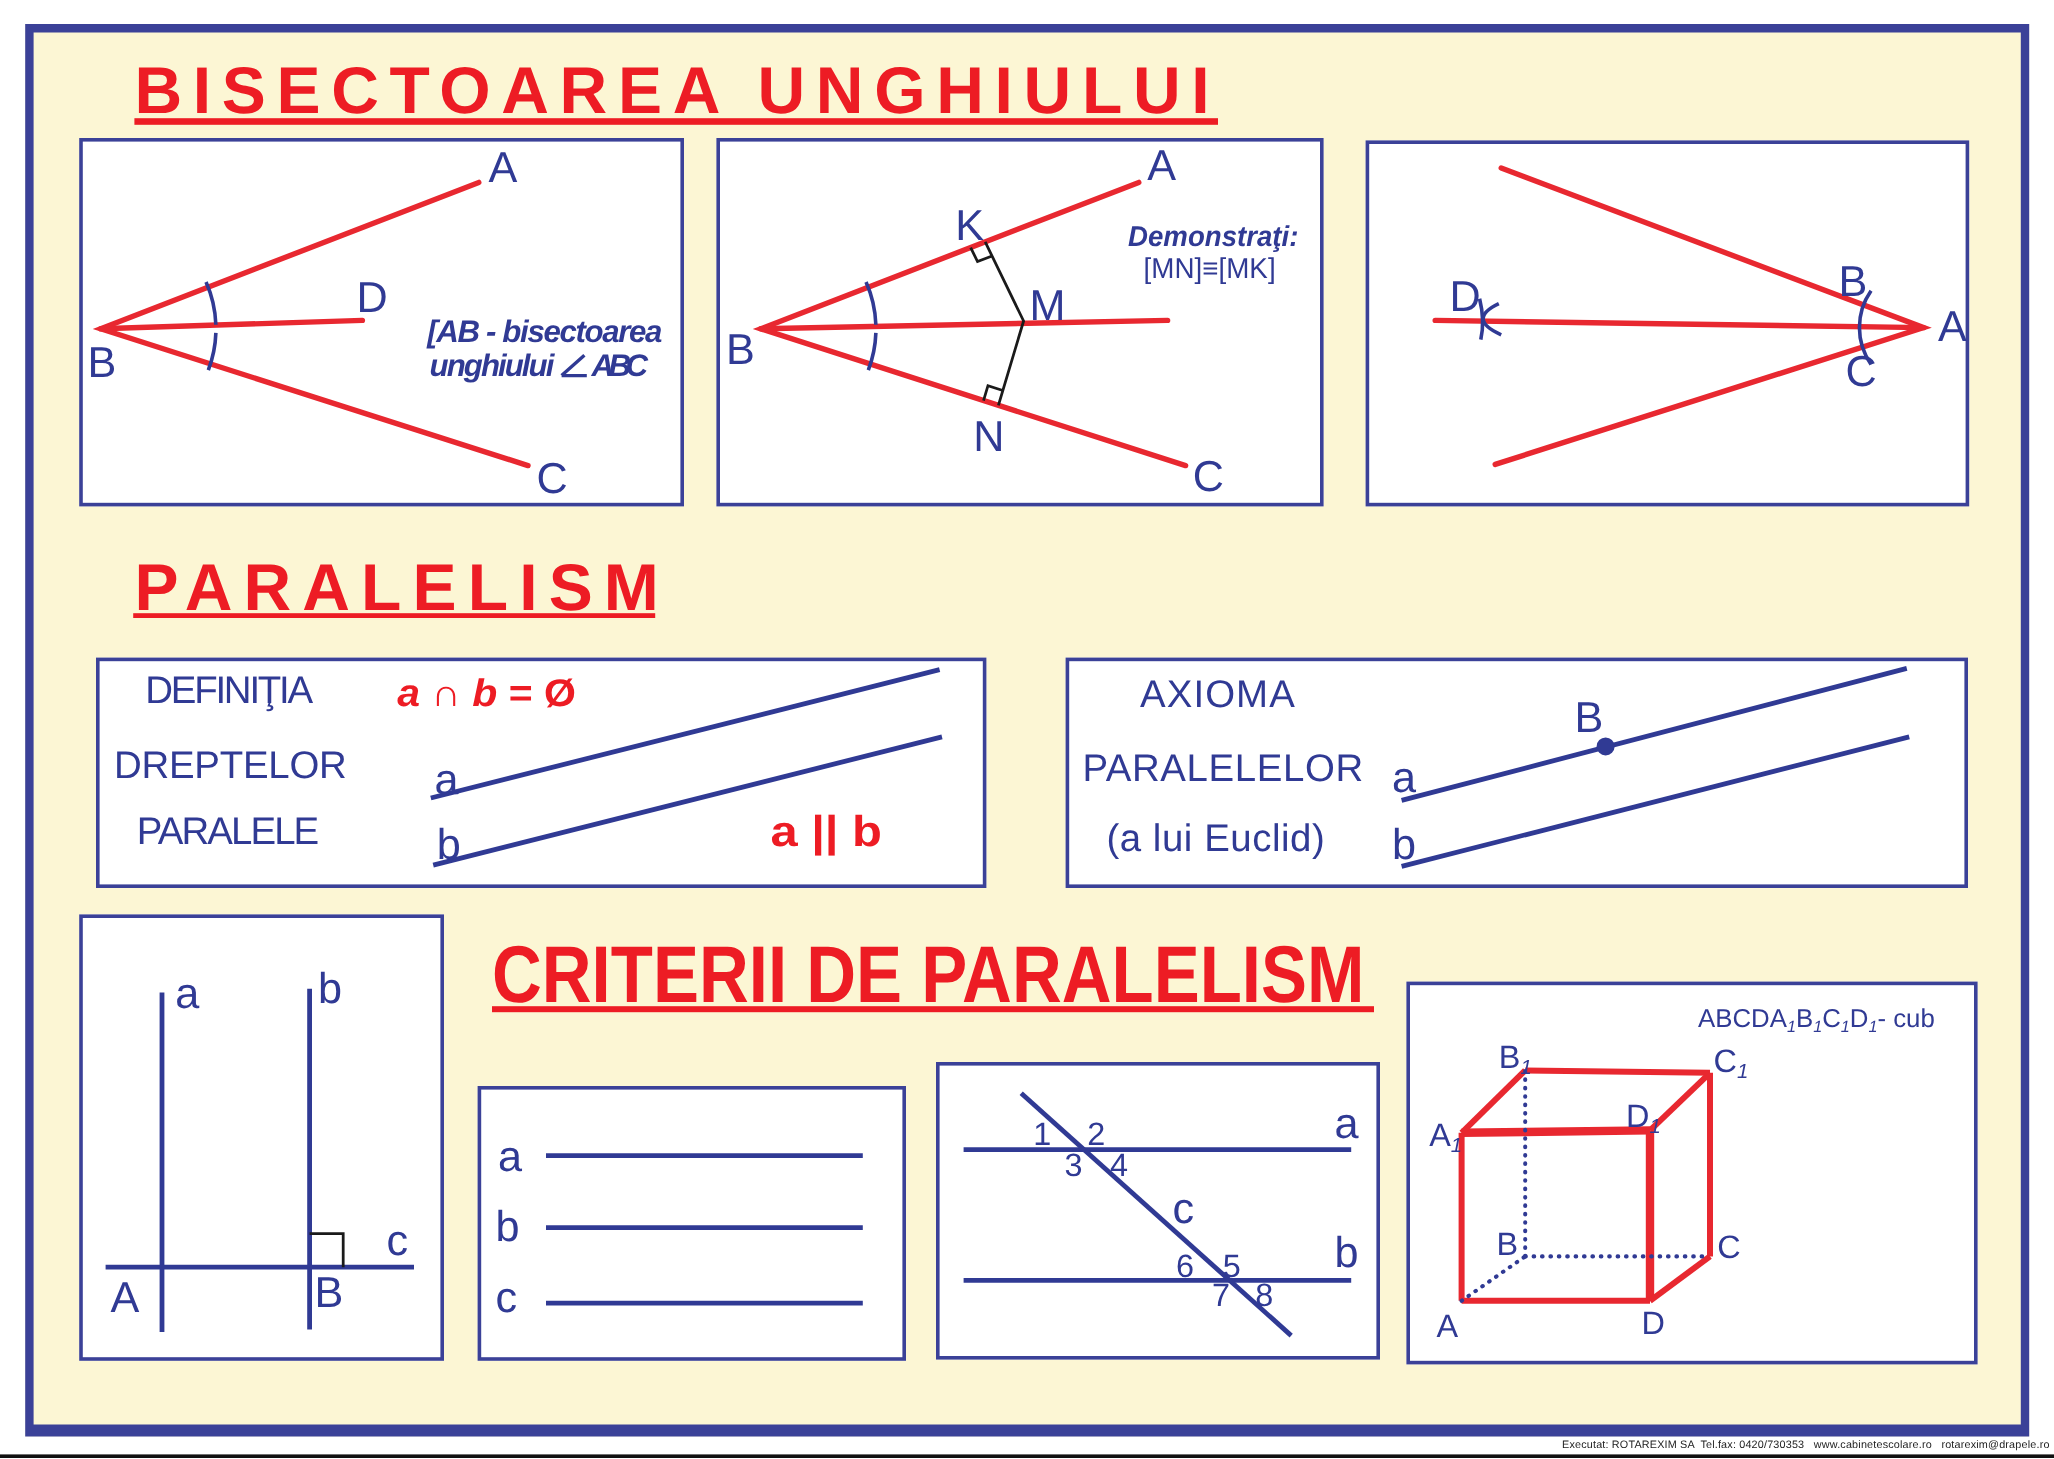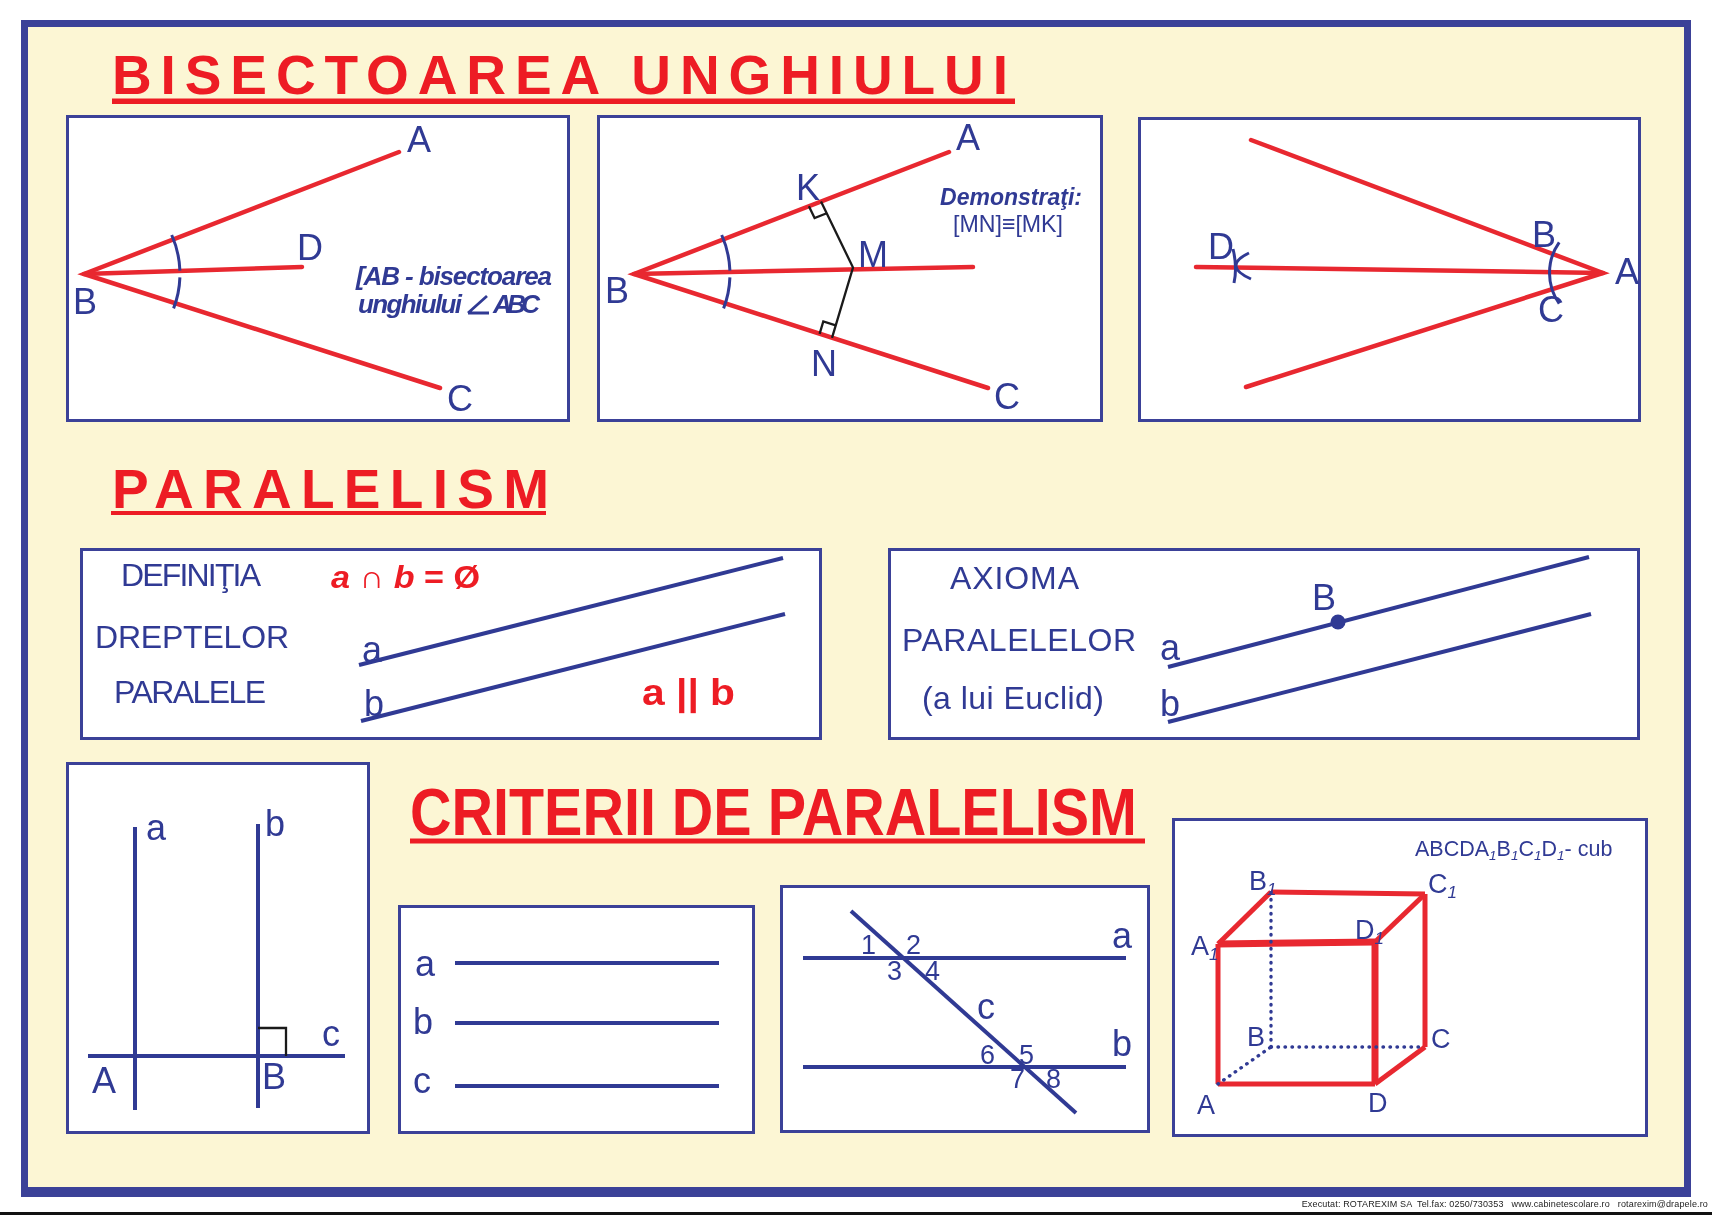--- a/index.html
+++ b/index.html
@@ -179,15 +179,15 @@
 <text x="1428" y="893" font-size="27">C<tspan font-size="17" font-style="italic" dy="5">1</tspan></text>
 <text x="1355" y="939" font-size="27">D<tspan font-size="17" font-style="italic" dy="5">1</tspan></text>
 <g font-size="27">
         <text x="1197" y="1114">A</text>
         <text x="1247" y="1046">B</text>
         <text x="1431" y="1048">C</text>
         <text x="1368" y="1112">D</text>
       </g>
 <text x="1415" y="856" font-size="21.5">ABCDA<tspan font-size="13.5" font-style="italic" dy="4">1</tspan><tspan dy="-4">B</tspan><tspan font-size="13.5" font-style="italic" dy="4">1</tspan><tspan dy="-4">C</tspan><tspan font-size="13.5" font-style="italic" dy="4">1</tspan><tspan dy="-4">D</tspan><tspan font-size="13.5" font-style="italic" dy="4">1</tspan><tspan dy="-4">- cub</tspan></text>
 </svg>
-<div id="foot">Executat: ROTAREXIM SA  Tel.fax: 0250/730353   www.cabinetescolare.ro   rotarexim@drapele.ro</div>
+<div id="foot">Executat: ROTAREXIM SA  Tel.fax: 0420/730353   www.cabinetescolare.ro   rotarexim@drapele.ro</div>
 <div id="bbar"></div>
 </div>
 
 </body></html>

